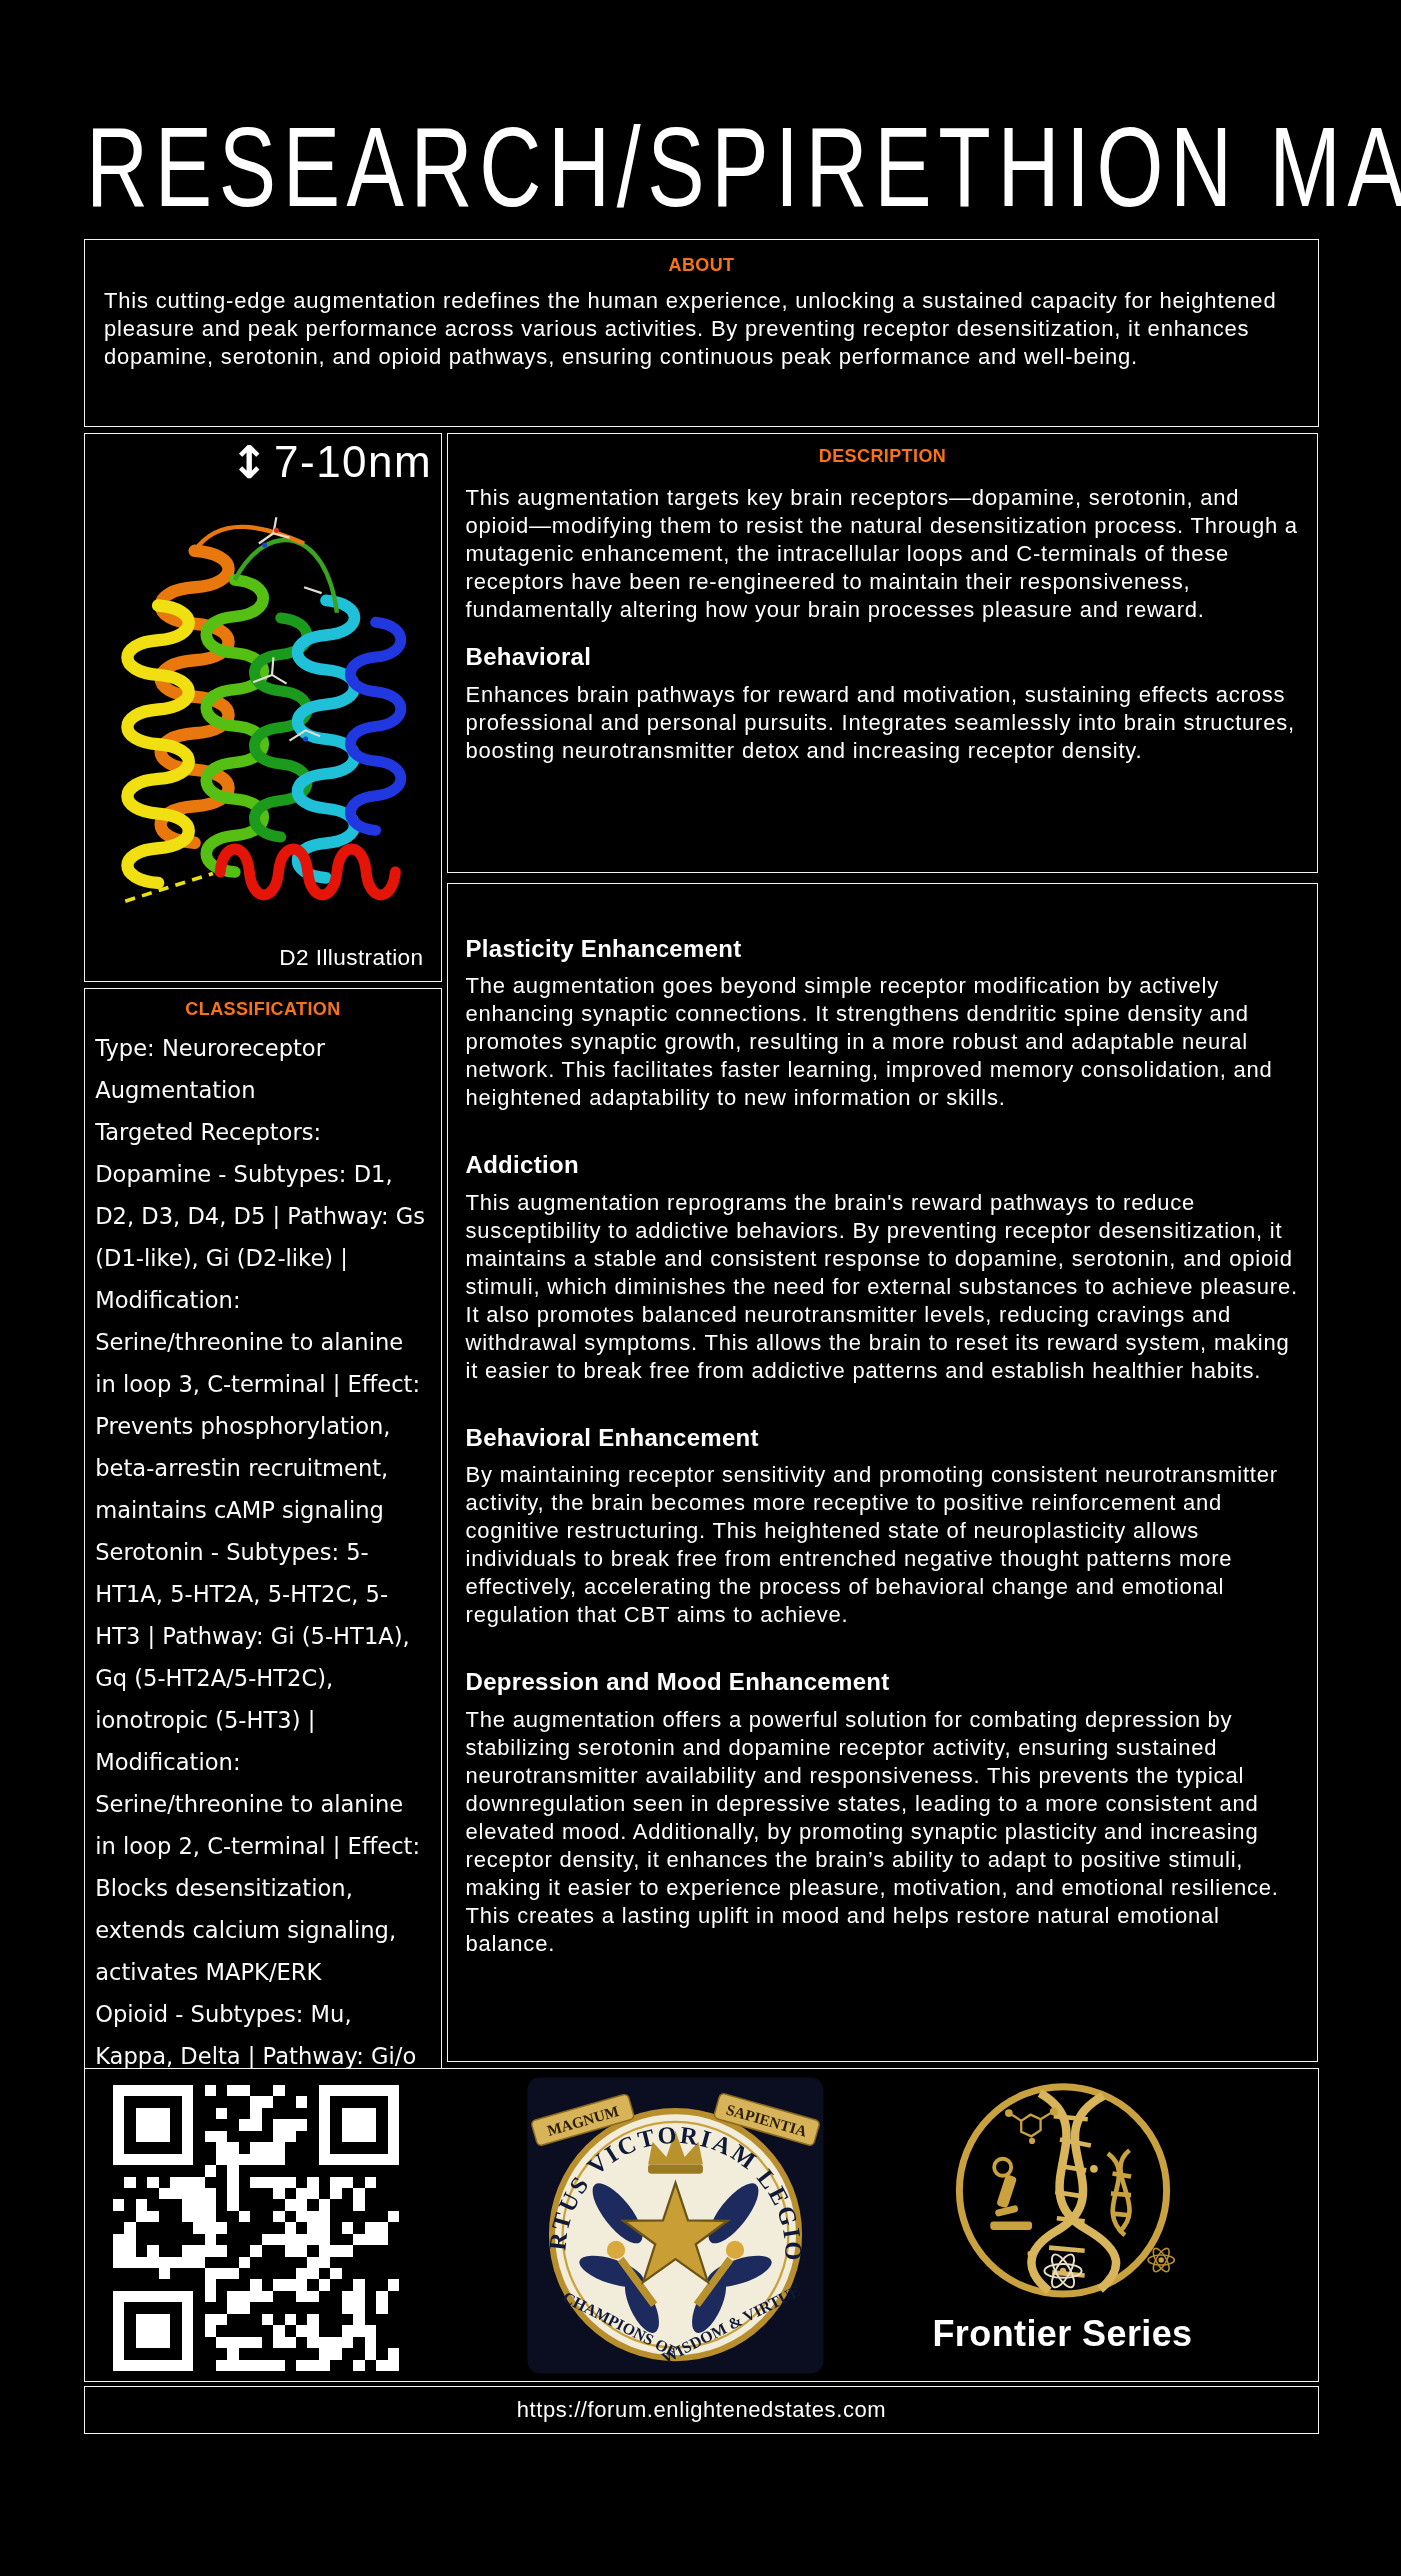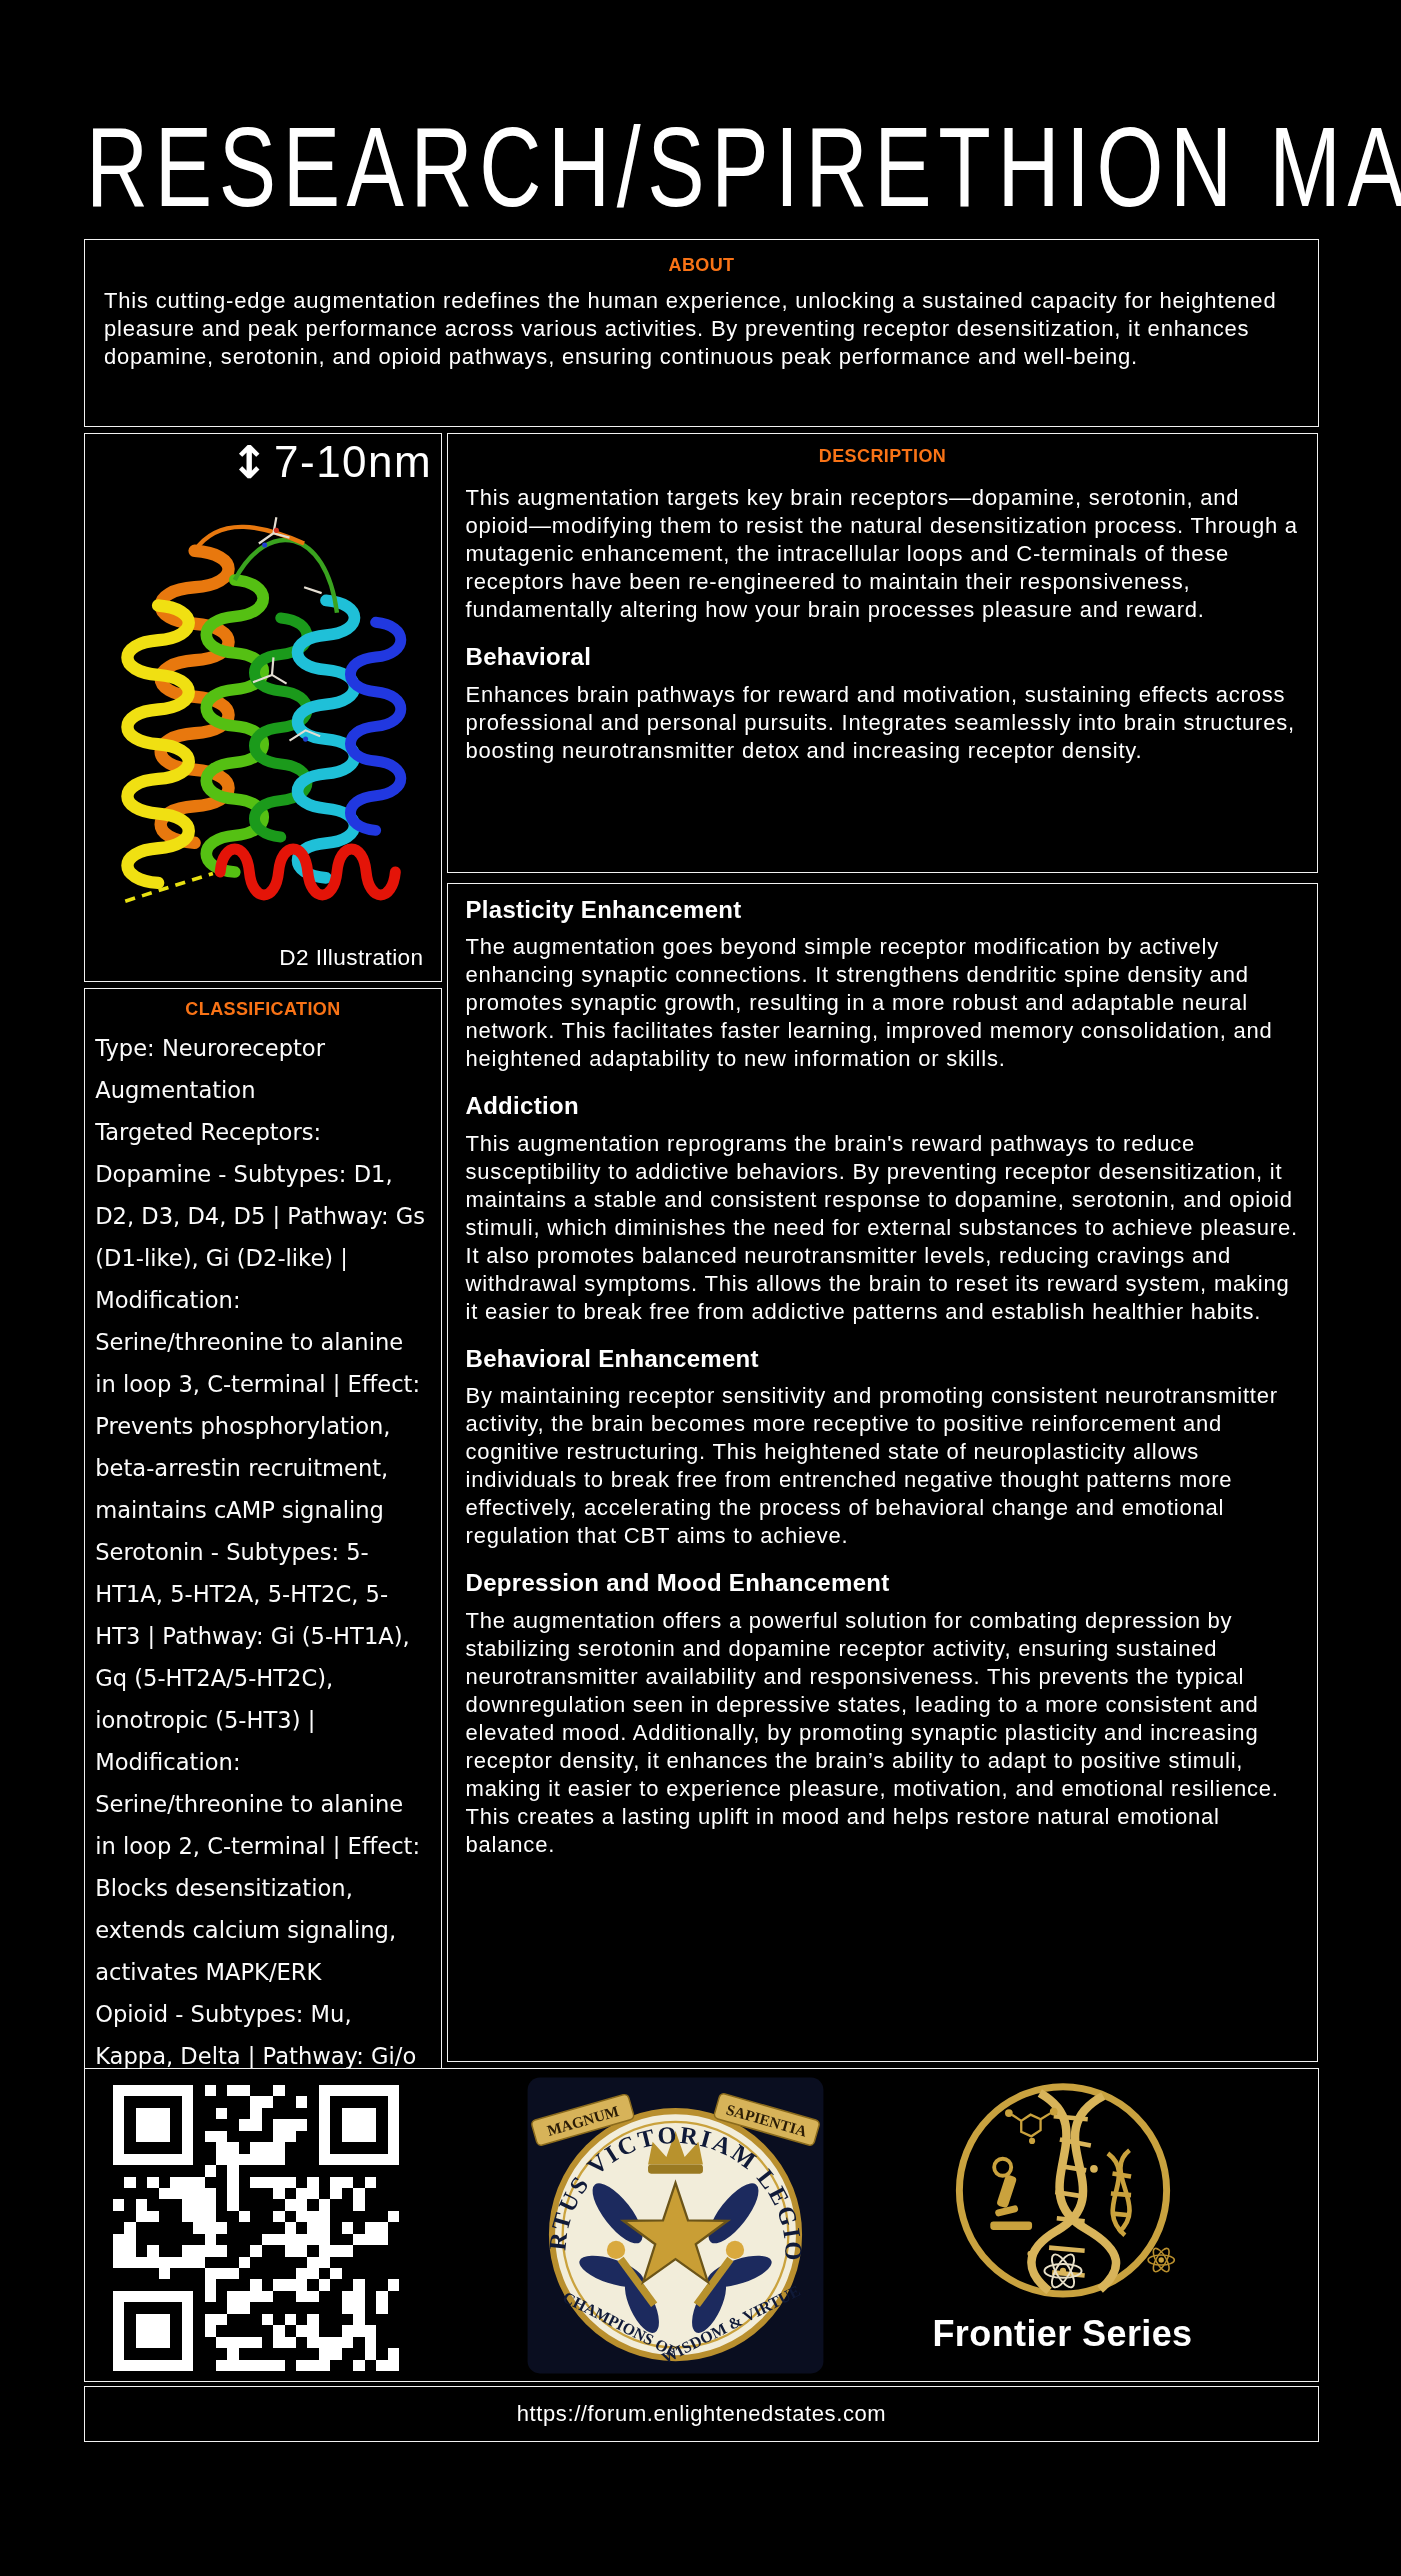--- a/index.html
+++ b/index.html
@@ -11,21 +11,21 @@
   .panel { position:absolute; border:1.5px solid #f2f2f2; background:#000; overflow:hidden; }
 
   
   .title {
     position:absolute; left:86px; top:102px; width:1241px;
     font-size:86px; font-weight:400; letter-spacing:6.6px; white-space:nowrap;
     transform:scaleY(1.32); transform-origin:left top; color:#fff;
   }
 
   h2.sec-h { font-size:18px; font-weight:700; letter-spacing:0.4px; color:#f97316;text-align:center; }
-  h3.sub-h { font-size:24px; font-weight:700; letter-spacing:0.3px; color:#fff; }
+  h3.sub-h { font-size:24px; font-weight:700; letter-spacing:0.3px; color:#fff;margin-top:39px; }
   p.body  { font-size:22px; line-height:28px; letter-spacing:0.8px; color:#fff; }
 
   
   .about { padding:14.6px 19px; }
   .about h2 { margin-bottom:11.7px; }
 
   
   .image-panel { left:84px; top:433px; width:358px; height:549px; }
   .image-panel svg.protein { position:absolute; left:0; top:0; width:355px; height:546px; }
   .size-label {
@@ -57,21 +57,21 @@
   .footer-logos { left:84px; top:2068px; width:1235px; height:314px; }
   .qr-wrap { position:absolute; left:28px; top:16px; width:286px; height:286px; }
   .qr-wrap svg { width:286px; height:286px; }
   .medallion-wrap { position:absolute; left:438px; top:4.4px; width:305px; height:305px; }
   .medallion-wrap svg { width:305px; height:305px; }
   .frontier-wrap { position:absolute; left:795px; top:7.3px; width:365px; text-align:center; }
   .frontier-wrap svg { width:232px; height:232px; display:block; margin:0 auto; }
   .frontier-label { font-size:36px; font-weight:700; letter-spacing:0.4px; margin-top:4.4px; }
 
   .url-bar {
-    left:84px; top:2386px; width:1235px; height:56px;
+    left:84px; top:2386px; width:1235px; height:48px;
     display:flex; align-items:center; justify-content:center;
   }
   .url-bar span { font-size:22px; letter-spacing:0.6px; }
 </style>
 </head>
 <body>
 
 <div>
 
   <h1 class="title">RESEARCH/SPIRETHION MAX</h1>

